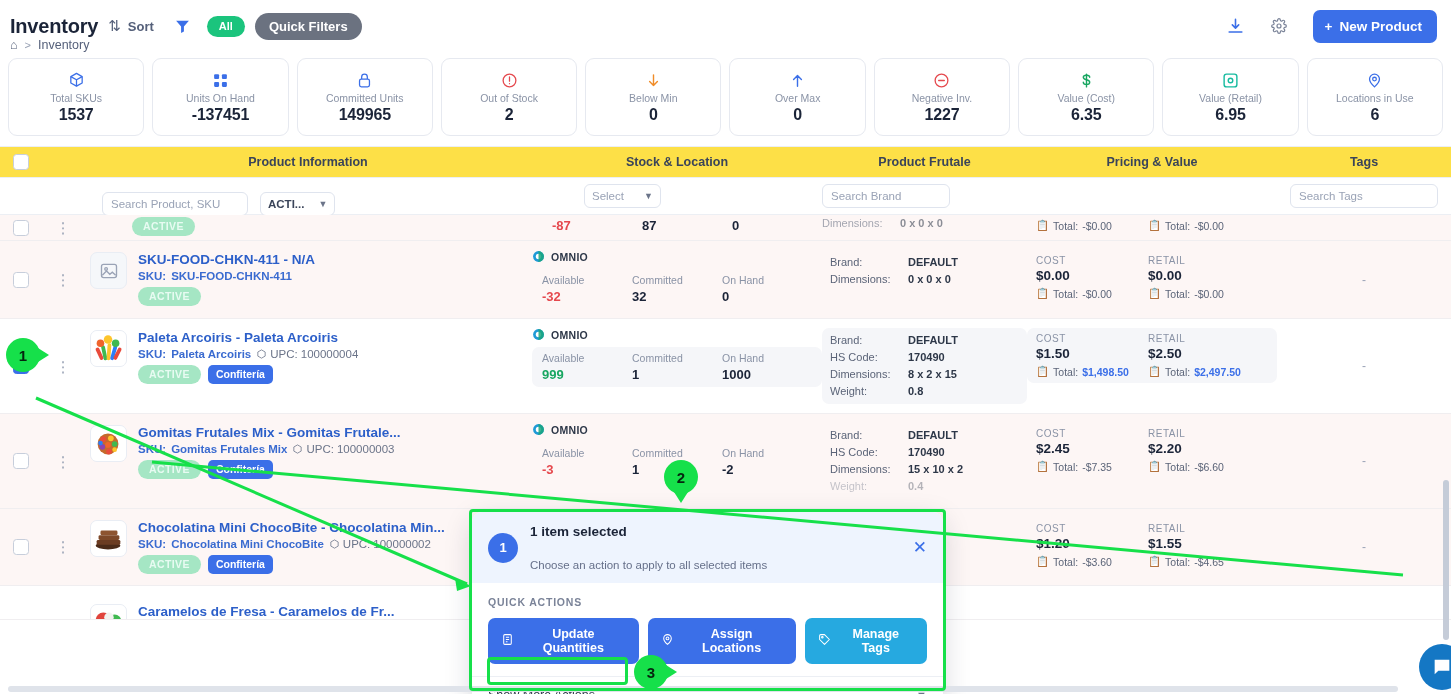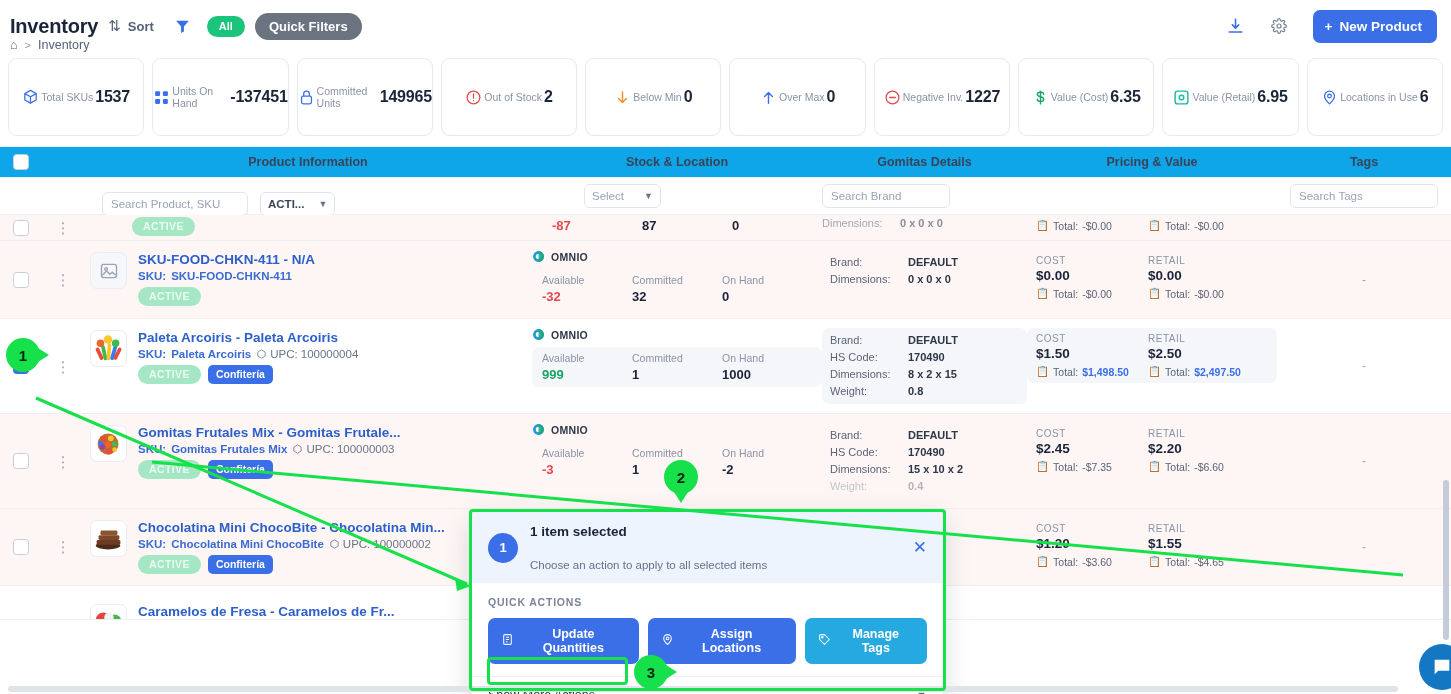--- a/index.html
+++ b/index.html
@@ -70,36 +70,36 @@
     display: flex; gap: 8px;
     padding: 6px 8px 10px 8px;
     background: #ffffff;
   }
   .kpi {
     flex: 1 1 0;
     border: 1px solid #e6e9f0;
     border-radius: 9px;
     background: #fff;
     height: 78px;
-    display: flex; flex-direction: row;
+    display: flex; flex-direction: column;
     align-items: center; justify-content: center;
     gap: 2px;
   }
   .kpi-icon { height: 19px; display: flex; align-items: center; justify-content: center; }
   .kpi-label { font-size: 10.5px; color: #8a93a6; }
   .kpi-value { font-size: 16px; font-weight: 700; color: #1b2438; letter-spacing: -0.2px; }
 
   
   .table-wrap { position: relative; }
   .thead {
     display: flex; align-items: center;
     height: 32px;
     border-top: 1px solid #eceff4;
     border-bottom: 1px solid #eceff4;
-    background: #0ea5e9;
+    background: #fde047;
   }
   .col-check { width: 42px; display: flex; justify-content: center; align-items: center; }
   .col-kebab { width: 42px; display: flex; justify-content: center; align-items: center; }
   .col-prod { width: 448px; }
   .col-stock { width: 290px; }
   .col-details { width: 205px; }
   .col-pricing { width: 250px; }
   .col-tags { width: 174px; }
   .th {
     font-size: 12.5px; font-weight: 700; color: #3a4459;
@@ -470,21 +470,21 @@
 
 <div class="table-wrap">
 
   <div class="thead">
     <div class="col-check">
       <span class="chk"></span>
     </div>
     <div class="col-kebab"></div>
     <div class="col-prod th">Product Information</div>
     <div class="col-stock th">Stock &amp; Location</div>
-    <div class="col-details th">Gomitas Details</div>
+    <div class="col-details th">Product Frutale</div>
     <div class="col-pricing th">Pricing &amp; Value</div>
     <div class="col-tags th">Tags</div>
   </div>
 
   <div class="filters-row">
     <div class="col-check"></div>
     <div class="col-kebab"></div>
     <div class="col-prod filters-prod">
       <div class="inp inp-prod">Search Product, SKU</div>
       <div class="sel">

